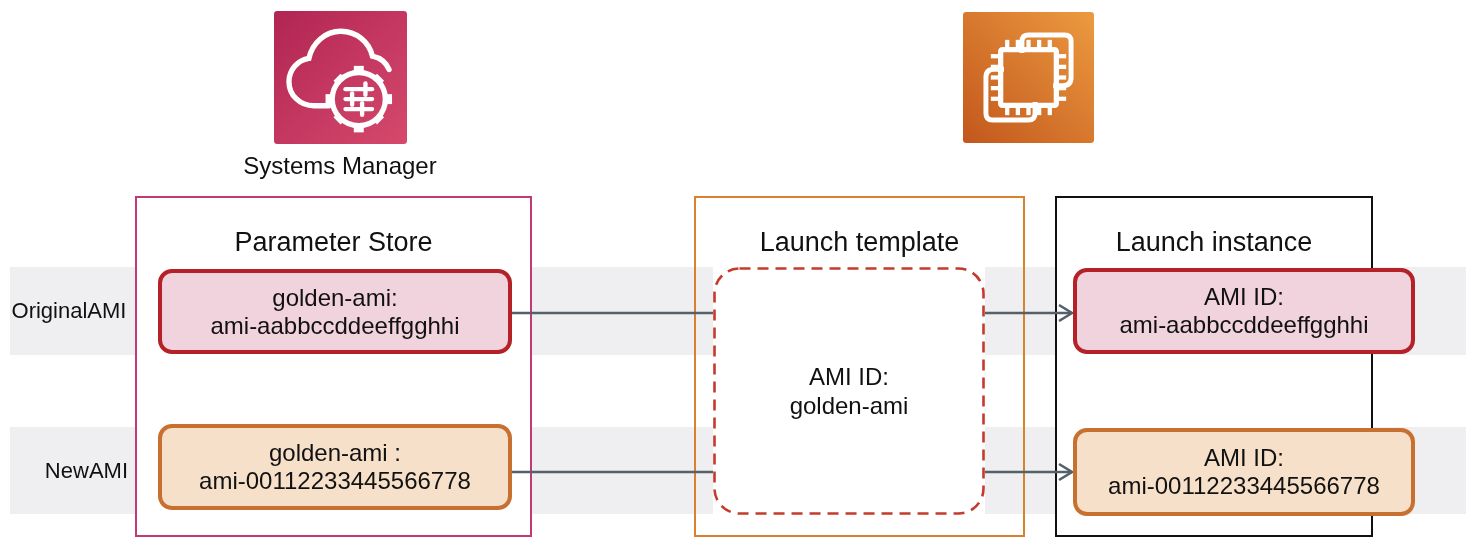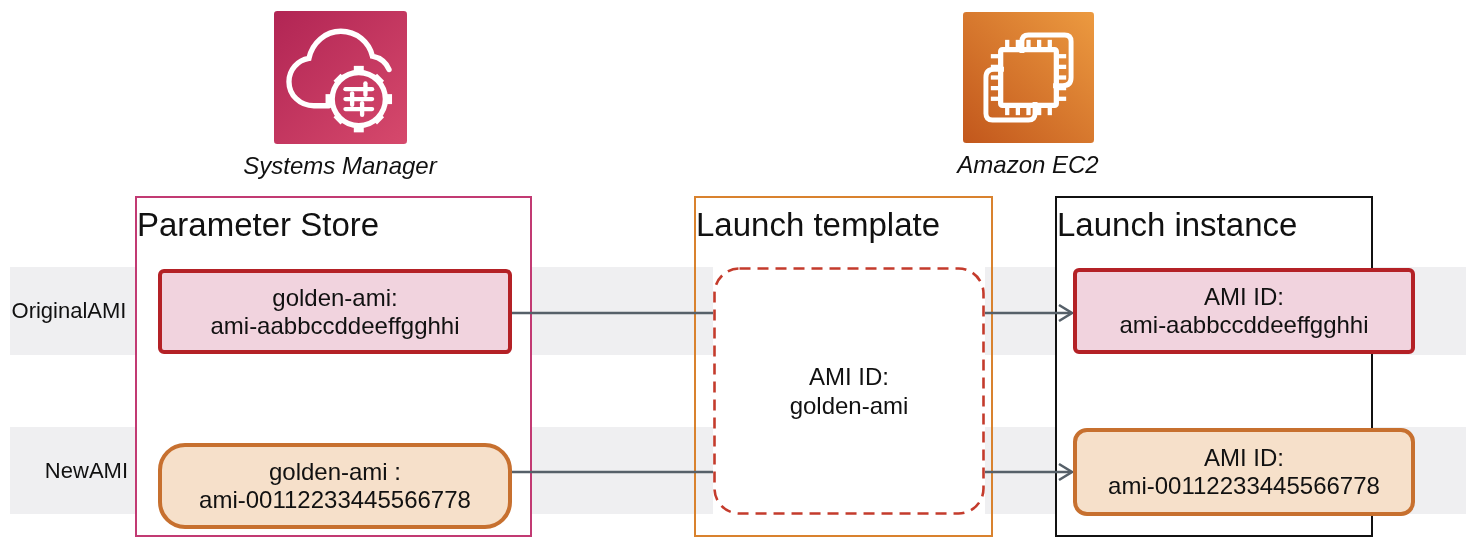--- a/index.html
+++ b/index.html
@@ -11,41 +11,41 @@
   #band-original{top:267px;height:88px;}
   #band-new{top:427px;height:87px;}
 
   
   .row-label{position:absolute;left:10px;width:118px;display:flex;flex-direction:row;
     justify-content:center;align-items:center;font-size:22px;line-height:26px;z-index:1;text-align:center;}
   #label-original{top:267px;height:88px;}
   #label-new{top:427px;height:87px;justify-content:flex-end;}
 
   
-  .service{position:absolute;width:246px;text-align:center;font-style:italic;}
+  .service{position:absolute;width:246px;text-align:center;}
   #svc-ssm{left:217px;top:11px;}
   #svc-ec2{left:905px;top:12px;}
   .service svg{display:block;margin:0 auto;}
   .service-label{margin-top:9px;font-size:24px;line-height:26px;}
 
   
   .panel{position:absolute;top:196px;height:341px;background:#fff;border:2px solid #000;box-sizing:border-box;}
   #panel-ps{left:135px;width:397px;border-color:var(--magenta,#c23a73);}
-  #panel-lt{left:694px;width:299px;border-color:var(--orange-border,#d9822e);background:transparent;}
+  #panel-lt{left:694px;width:331px;border-color:var(--orange-border,#d9822e);background:transparent;}
   #panel-li{left:1055px;width:318px;border-color:var(--black-border,#111111);}
-  .panel-title{margin-top:13px;text-align:left;font-size:33px;line-height:28px;}
+  .panel-title{margin-top:30px;text-align:center;font-size:27px;line-height:28px;}
 
   
   .node{position:absolute;box-sizing:border-box;border:4px solid;border-radius:14px;z-index:5;
     display:flex;flex-direction:column;justify-content:center;align-items:center;text-align:center;
     font-size:24px;line-height:28px;}
-  .node.rose{border-color:var(--dark-red,#b42126);background:var(--pink-fill,#f1d3de);border-radius:6px;}
+  .node.rose{border-color:var(--dark-red,#b42126);background:var(--pink-fill,#f1d3de);}
   .node.amber{border-color:var(--orange-node-border,#c7702f);background:var(--peach-fill,#f6e0ca);}
   #node-ps-original{left:21px;top:71px;width:354px;height:85px;}
-  #node-ps-new{left:21px;top:245px;width:354px;height:86px;border-radius:27px;}
+  #node-ps-new{left:21px;top:226px;width:354px;height:86px;}
   #node-li-original{left:16px;top:70px;width:342px;height:86px;}
   #node-li-new{left:16px;top:230px;width:342px;height:88px;}
 
   
   #lt-dashed{position:absolute;left:17px;top:69px;width:272px;height:248px;background:#fff;z-index:5;
     display:flex;flex-direction:column;justify-content:center;align-items:center;text-align:center;
     font-size:24px;line-height:29px;}
   #lt-dashed svg.dash{position:absolute;left:0;top:0;}
   #lt-dashed .dash rect{fill:none;stroke:var(--dashed-red,#c43b2c);stroke-width:2.6;stroke-dasharray:11 7;}
   #lt-dashed .lt-text{position:relative;}
@@ -138,21 +138,20 @@
           <line x1="17" y1="40" x2="23" y2="40"></line>
           <line x1="17" y1="46.5" x2="23" y2="46.5"></line>
           <line x1="17" y1="53" x2="23" y2="53"></line>
         <line x1="57" y1="27" x2="63" y2="27"></line>
           <line x1="57" y1="33.5" x2="63" y2="33.5"></line>
           <line x1="57" y1="40" x2="63" y2="40"></line>
           <line x1="57" y1="46.5" x2="63" y2="46.5"></line>
           <line x1="57" y1="53" x2="63" y2="53"></line>
       </g>
     </svg>
-    <div class="service-label">Amazon EC2</div>
   </div>
 
   <div class="panel" id="panel-ps">
     <div class="panel-title">Parameter Store</div>
     <div class="node rose" id="node-ps-original">
       <span>golden-ami:</span>
       <span>ami-aabbccddeeffgghhi</span>
     </div>
     <div class="node amber" id="node-ps-new">
       <span>golden-ami :</span>

